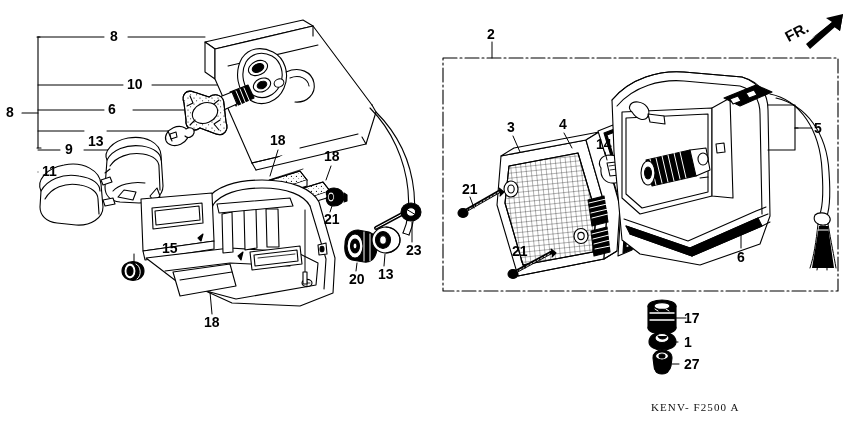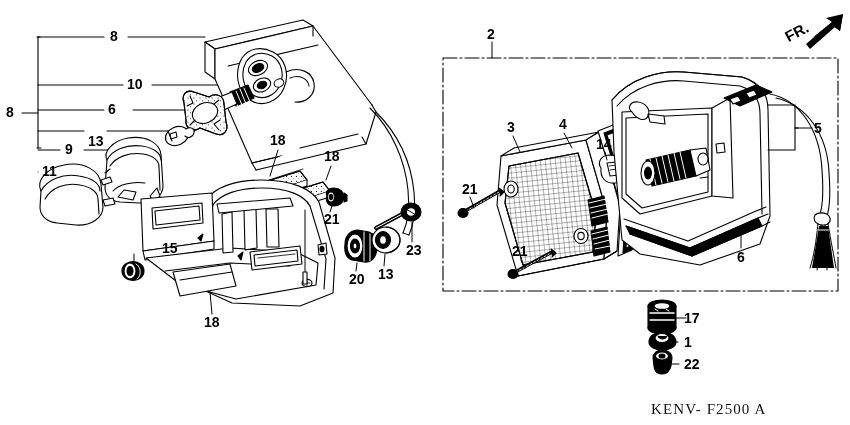--- a/index.html
+++ b/index.html
@@ -19,21 +19,21 @@
     font-size:14px;
     color:#000;
     line-height:1;
     white-space:nowrap;
     user-select:none;
   }
   #footer-code{
     position:absolute;
     left:651px;top:401px;
     font-family:"Liberation Serif", serif;
-    font-size:15px;
+    font-size:11px;
     letter-spacing:1.1px;
     color:#111;
     white-space:nowrap;
   }
   #fr-label{
     position:absolute;
     left:782px;top:30px;
     font-family:"Liberation Sans", sans-serif;
     font-weight:700;
     font-size:15px;
@@ -501,19 +501,19 @@
   <div class="callout" style="left:487px;top:27px;">2</div>
   <div class="callout" style="left:507px;top:120px;">3</div>
   <div class="callout" style="left:559px;top:117px;">4</div>
   <div class="callout" style="left:596px;top:137px;">14</div>
   <div class="callout" style="left:814px;top:121px;">5</div>
   <div class="callout" style="left:737px;top:250px;">6</div>
   <div class="callout" style="left:462px;top:182px;">21</div>
   <div class="callout" style="left:512px;top:244px;">21</div>
   <div class="callout" style="left:684px;top:311px;">17</div>
   <div class="callout" style="left:684px;top:335px;">1</div>
-  <div class="callout" style="left:684px;top:357px;">22</div>
+  <div class="callout" style="left:684px;top:357px;">27</div>
 
   <div id="fr-label">FR.</div>
 
   <div id="footer-code">KENV- F2500 A</div>
 
 </div>
 
 </body></html>

